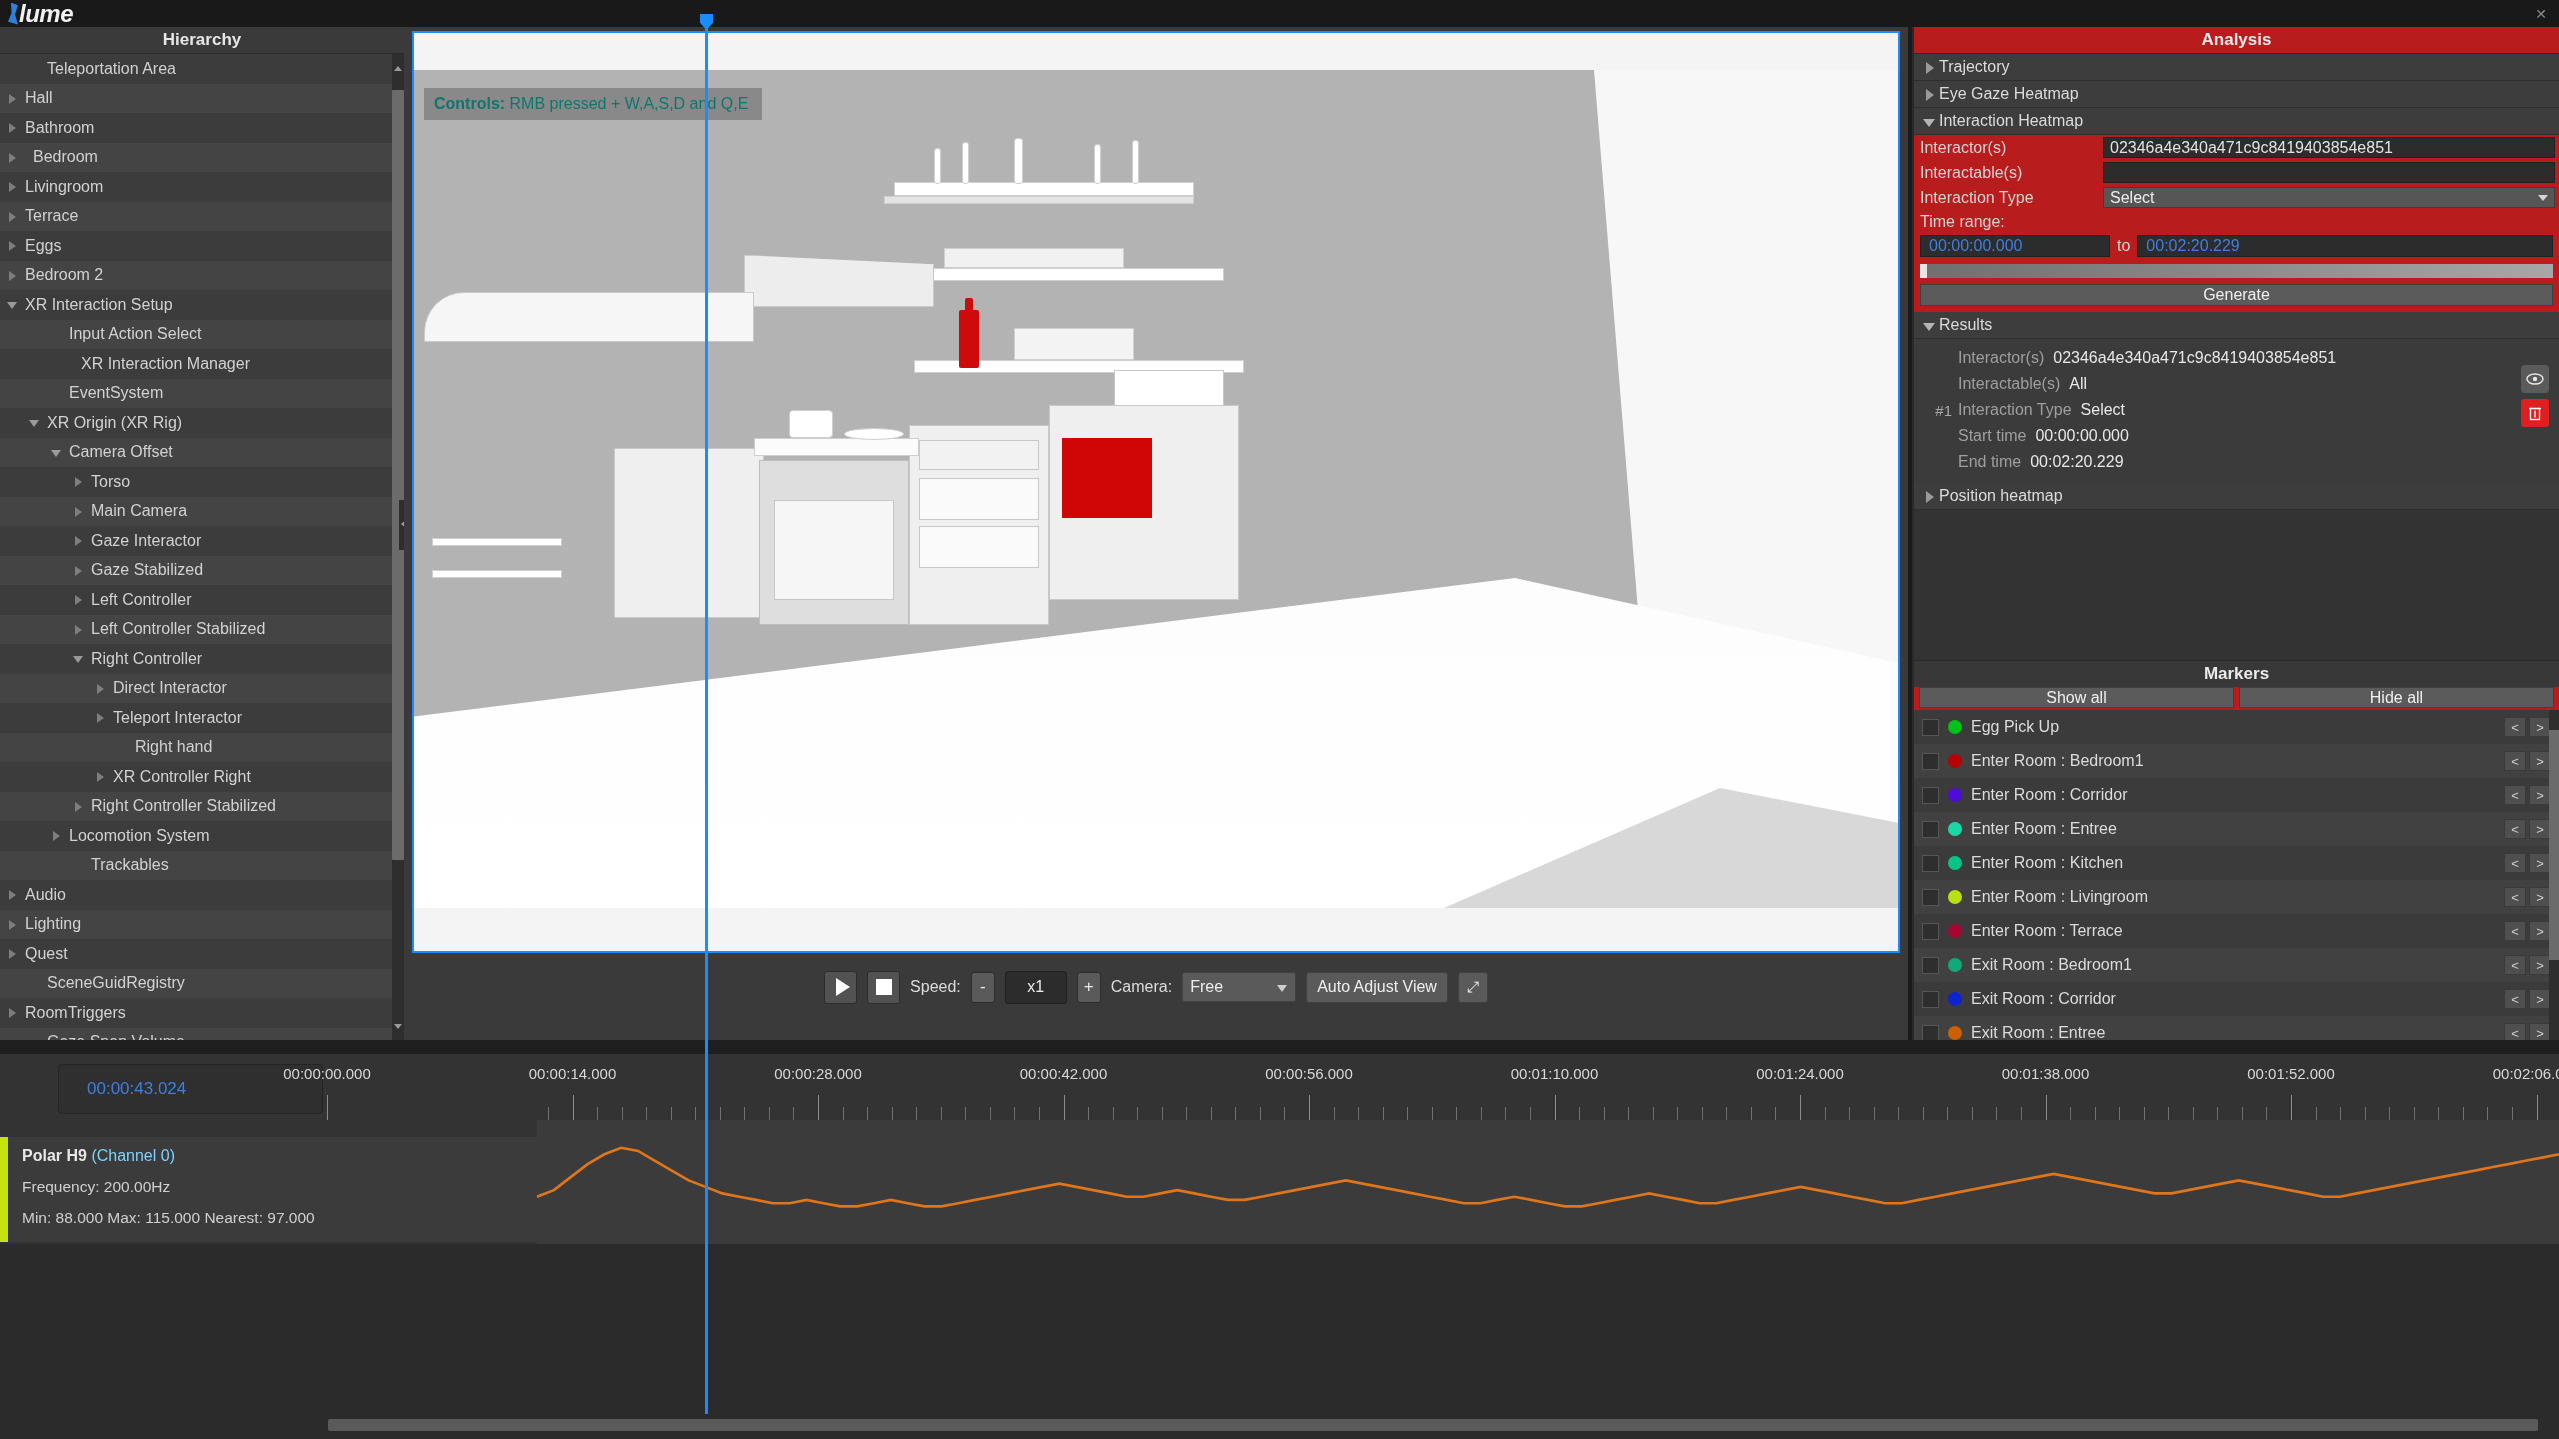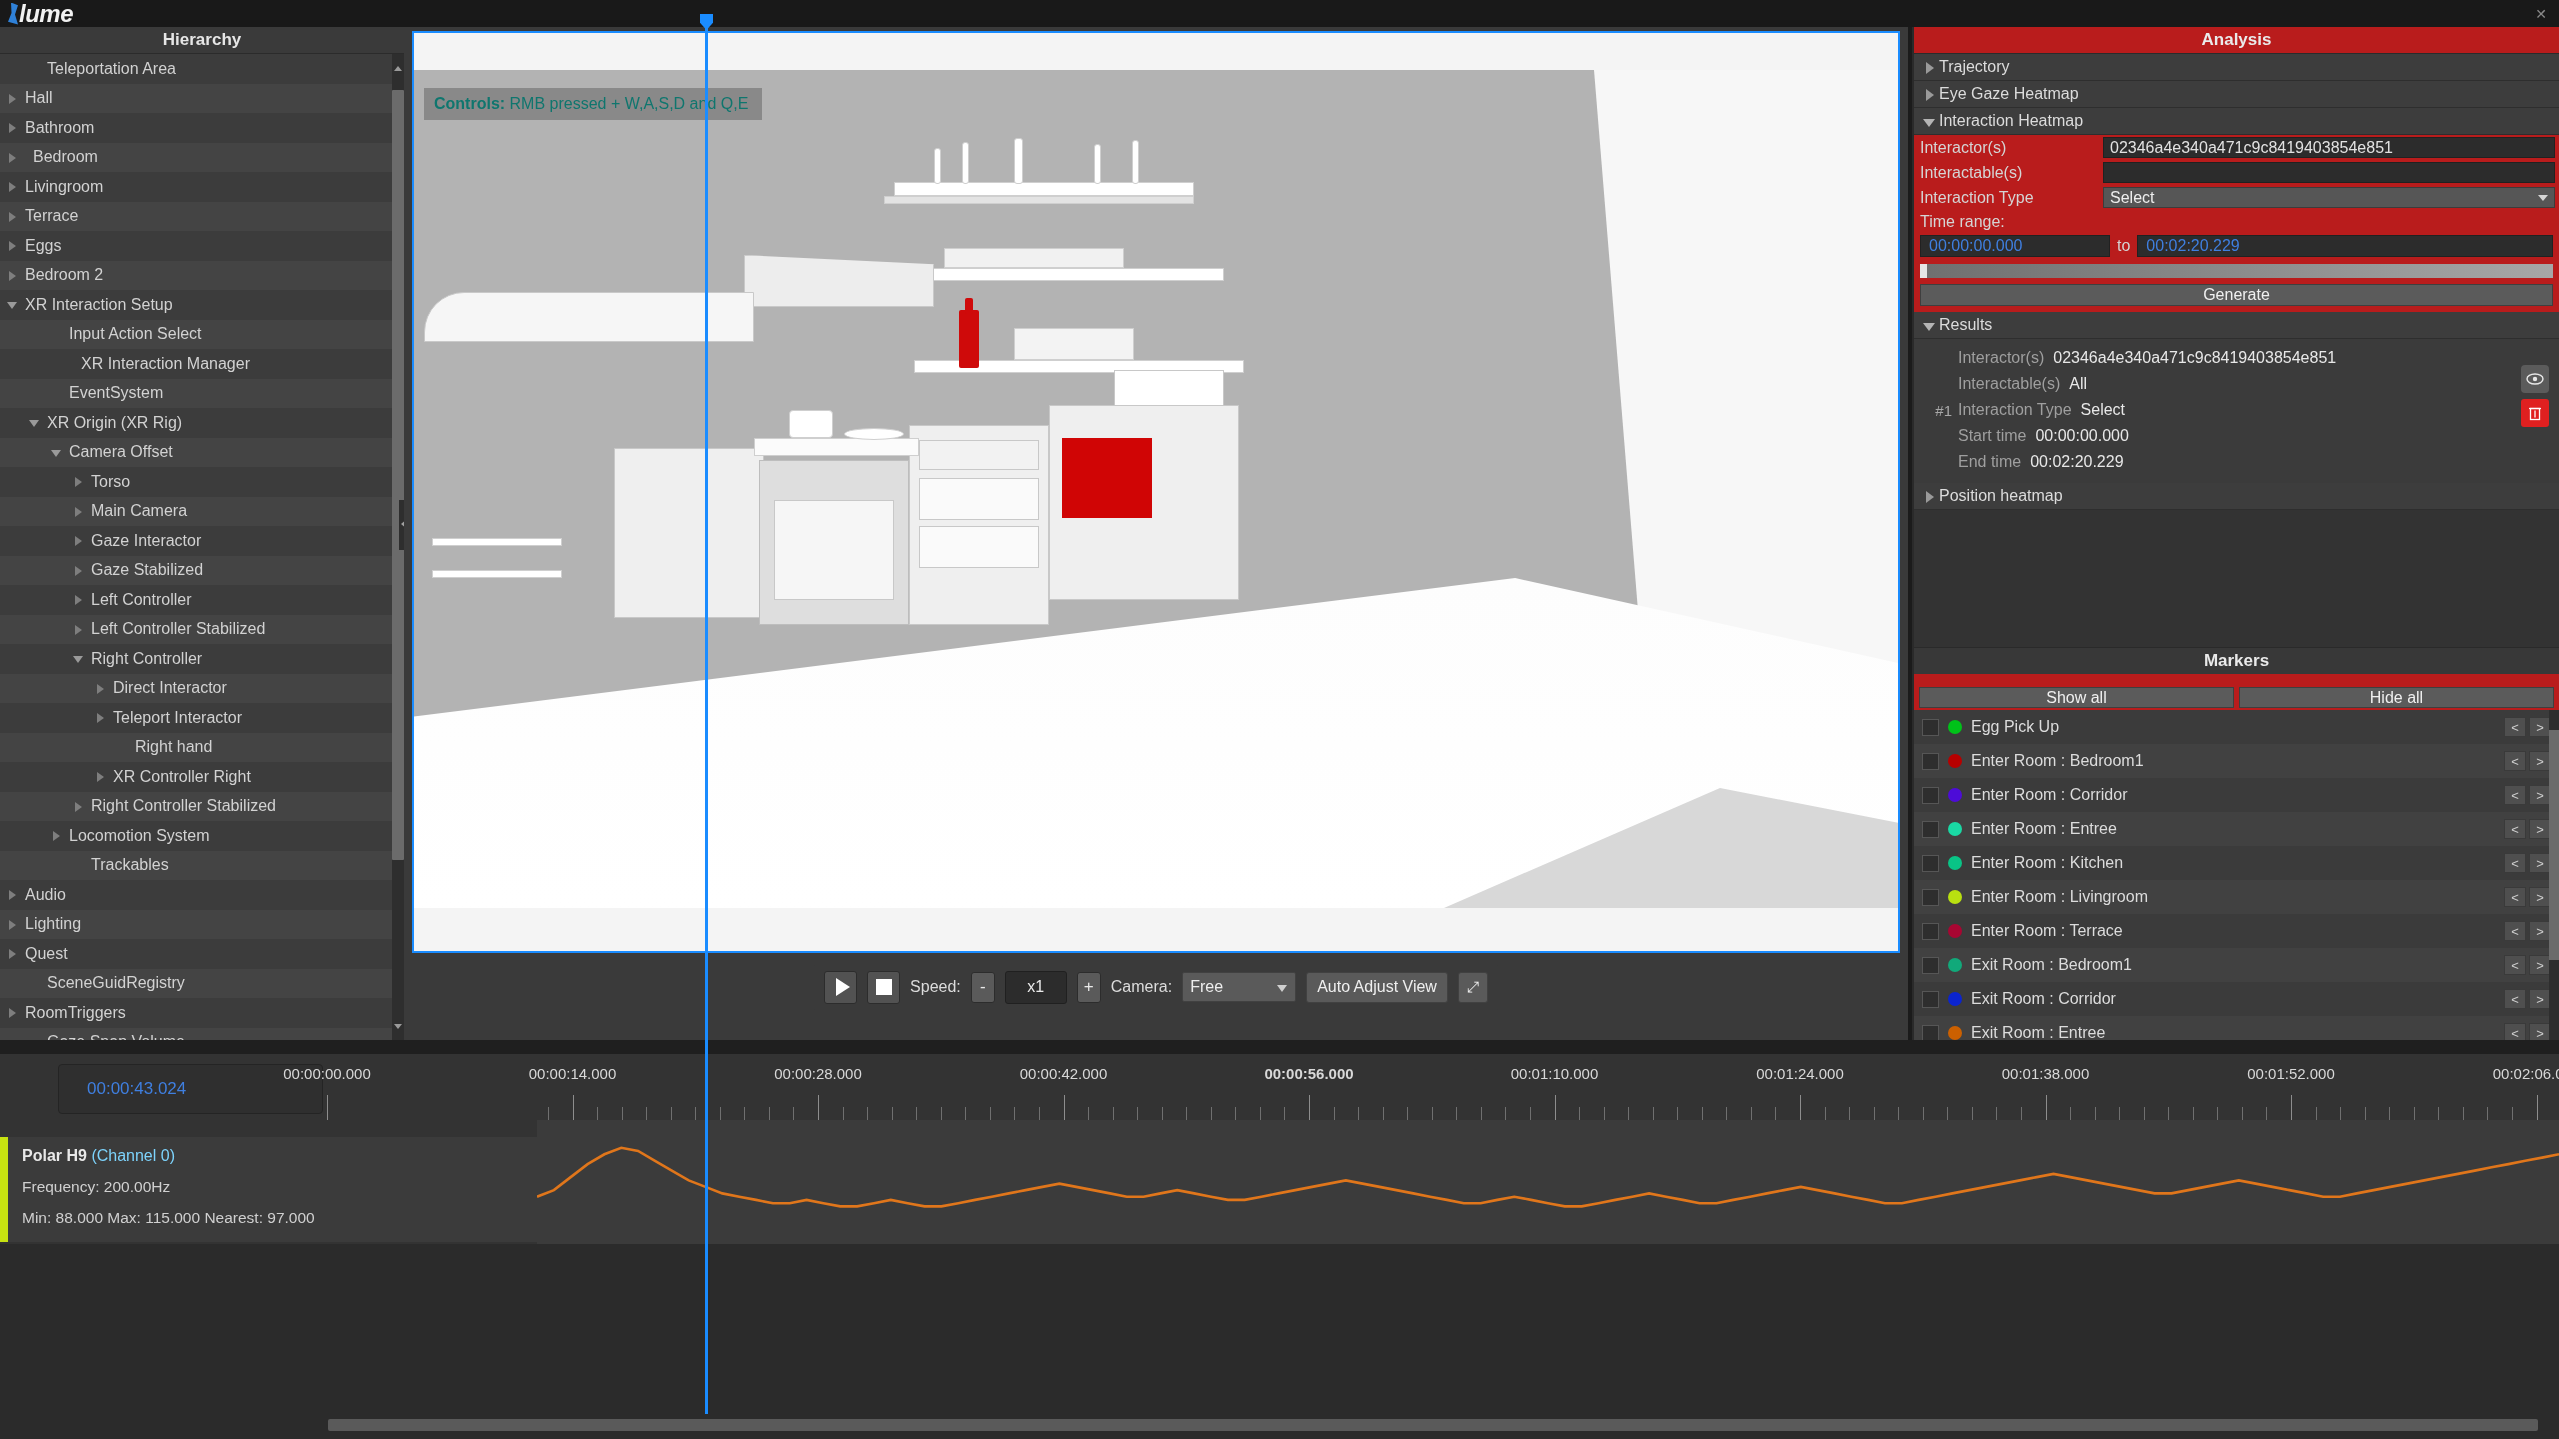--- a/index.html
+++ b/index.html
@@ -291,21 +291,21 @@
     background:#e02020; border-radius:3px; display:flex;
     align-items:center; justify-content:center;
   }
   #analysis-spacer{ flex:1; background:#333333; }
   
   #markers-header{
     height:27px; font-size:17px; font-weight:bold; color:#eaeaea;
     display:flex; align-items:center; justify-content:center;
     background:#383838; border-top:1px solid #2a2a2a;
   }
-  #markers-buttons{ display:flex; gap:5px; padding:0 5px 2px 5px;margin-top:13px; }
+  #markers-buttons{ display:flex; gap:5px; padding:0 5px 2px 5px; }
   .mk-btn{
     flex:1; height:21px; background:#5b5b5b; border:1px solid #3f3f3f;
     color:#f0f0f0; font-size:16px; display:flex;
     align-items:center; justify-content:center;
   }
   #markers-list{ height:330px; overflow:hidden; position:relative; }
   .mk-row{
     height:34px; display:flex; align-items:center; padding-left:8px;
     font-size:16px; color:#dcdcdc;
   }
@@ -904,21 +904,21 @@
       <div class="tick-major" style="left: 526.5px;"></div>
       <div class="tick-minor" style="left: 551.05px;"></div>
       <div class="tick-minor" style="left: 575.6px;"></div>
       <div class="tick-minor" style="left: 600.15px;"></div>
       <div class="tick-minor" style="left: 624.7px;"></div>
       <div class="tick-minor" style="left: 649.25px;"></div>
       <div class="tick-minor" style="left: 673.8px;"></div>
       <div class="tick-minor" style="left: 698.35px;"></div>
       <div class="tick-minor" style="left: 722.9px;"></div>
       <div class="tick-minor" style="left: 747.45px;"></div>
-      <div class="tick-label" style="left: 772px; font-weight: bold;">00:00:56.000</div>
+      <div class="tick-label" style="left: 772px;">00:00:56.000</div>
       <div class="tick-major" style="left: 772px;"></div>
       <div class="tick-minor" style="left: 796.55px;"></div>
       <div class="tick-minor" style="left: 821.1px;"></div>
       <div class="tick-minor" style="left: 845.65px;"></div>
       <div class="tick-minor" style="left: 870.2px;"></div>
       <div class="tick-minor" style="left: 894.75px;"></div>
       <div class="tick-minor" style="left: 919.3px;"></div>
       <div class="tick-minor" style="left: 943.85px;"></div>
       <div class="tick-minor" style="left: 968.4px;"></div>
       <div class="tick-minor" style="left: 992.95px;"></div>

